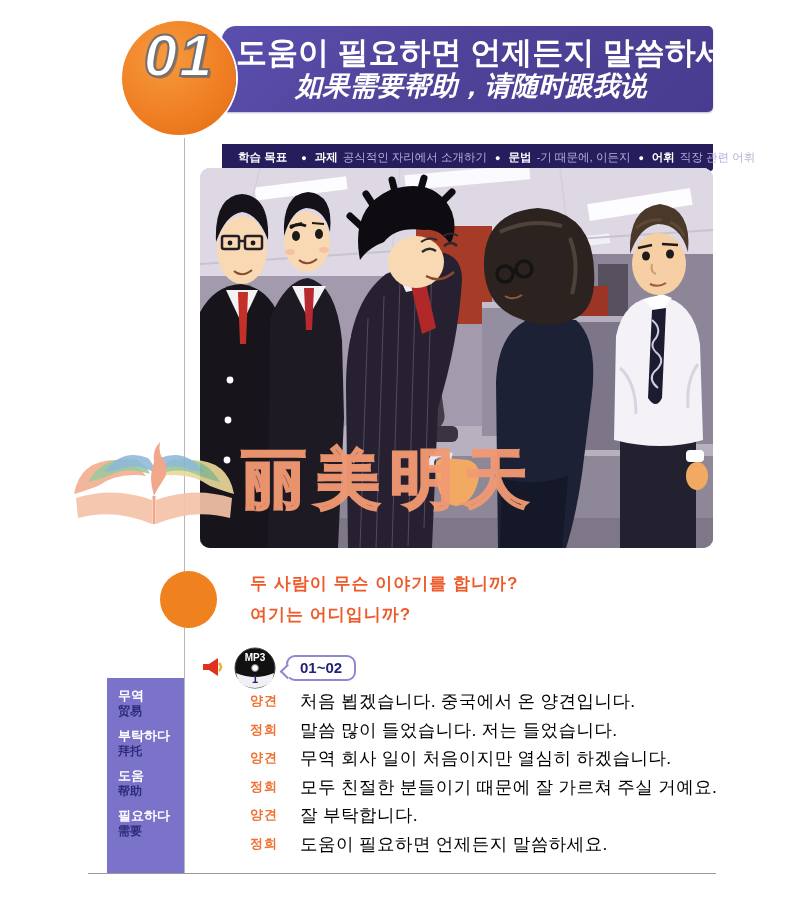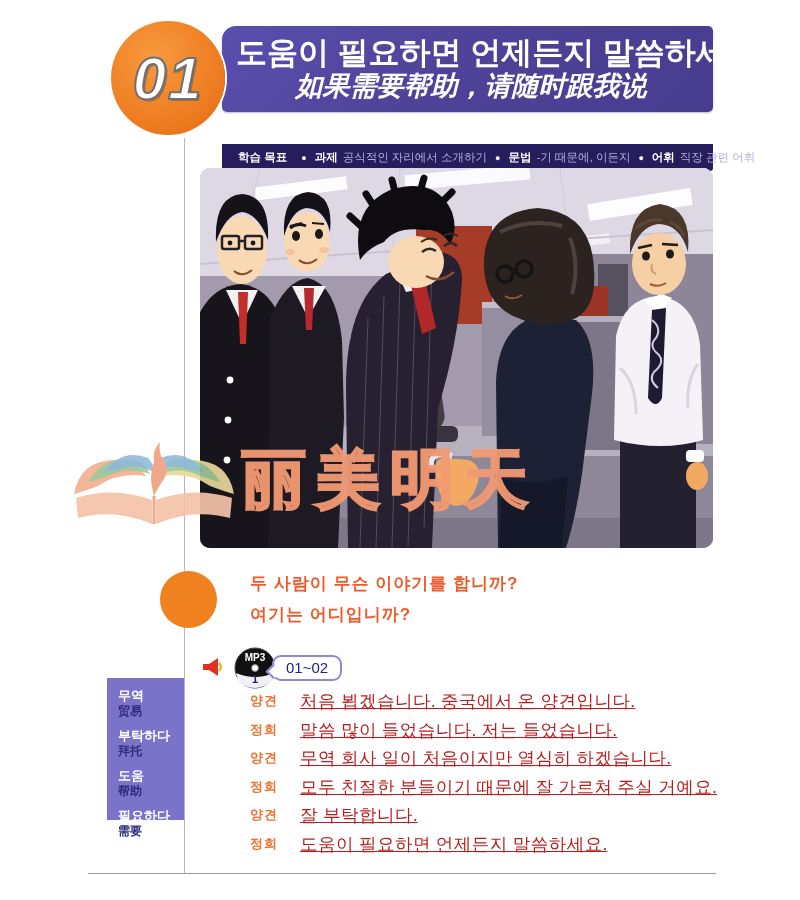--- a/index.html
+++ b/index.html
@@ -34,23 +34,23 @@
     display:flex; align-items:center; padding-left:16px; white-space:nowrap;
     border-radius:0 0 3px 3px;
     margin-top:36px;
   }
   .objectives-bar .cat { font-weight:bold; color:#ffffff; }
   .objectives-bar .obj-text { color:#b7aedd; margin-left:5px; }
   .objectives-bar .bullet { color:#ffffff; font-size:9px; margin:0 8px; }
   .objectives-bar .label { font-weight:bold; margin-right:6px; }
 
   .lesson-circle {
-    position:absolute; left:111px; top:21px; width:114px; height:114px;
+    position:absolute; left:122px; top:21px; width:114px; height:114px;
     background:radial-gradient(circle at 38% 32%,#f79a3e,#ef7d22 60%,#e06c12);
-    border-radius:50%; display:flex; align-items:center; justify-content:center;
+    border-radius:50%; display:flex; justify-content:center;
     box-shadow:0 0 0 2px #ffffff;
   }
   .lesson-number {
     color:#ffffff; font-size:60px; font-weight:800; font-style:italic;
     -webkit-text-stroke:2px #6f6f74; letter-spacing:2px;
     text-shadow:2px 2px 0 rgba(90,90,95,.55);
   }
 
   
   .v-rule { position:absolute; left:184px; top:138px; width:1px; height:736px; background:#b8b4c0; }
@@ -85,49 +85,49 @@
   .questions {
     position:absolute; left:250px; top:568px; color:#ee5b2a;
     font-size:17px; font-weight:bold; line-height:31px; letter-spacing:1px;
   }
 
   
   .audio-row { position:absolute; left:202px; top:645px; height:46px; }
   .speaker-icon { position:absolute; left:0; top:12px; width:22px; height:20px; }
   .cd-icon { position:absolute; left:32px; top:2px; width:42px; height:42px; }
   .track-bubble {
-    position:absolute; left:70px; top:10px; padding:2px 12px 3px 12px;
+    position:absolute; left:84px; top:10px; padding:2px 12px 3px 12px;
     border:2px solid #9187d2; border-radius:9px; background:#ffffff;
-    color:#232278; font-weight:normal; font-size:15px; white-space:nowrap;
+    color:#232278; font-weight:bold; font-size:15px; white-space:nowrap;
   }
   .track-bubble:before {
     content:""; position:absolute; left:-6px; top:9px; width:9px; height:9px;
     background:#ffffff; border-left:2px solid #9187d2; border-bottom:2px solid #9187d2;
     transform:rotate(45deg);
   }
 
   
   .vocab-box {
-    position:absolute; left:107px; top:678px; width:77px; height:142px;
+    position:absolute; left:107px; top:678px; width:77px; height:195px;
     background:#7b72c9; padding:10px 6px 8px 11px;
   }
   .vocab-item { margin-bottom:9px; }
   .vocab-ko { color:#ffffff; font-size:13px; font-weight:bold; line-height:16px; white-space:nowrap; }
   .vocab-zh { color:#2e2c7a; font-size:12px; font-weight:bold; line-height:15px; white-space:nowrap; }
 
   
   .dialogue { position:absolute; left:250px; top:692px; width:470px; }
   .dlg-row { display:flex; align-items:flex-start; margin-bottom:9.5px; }
   .dlg-speaker {
     width:34px; flex:0 0 34px; color:#f07030; font-size:13px; font-weight:bold;
     letter-spacing:1px; margin-right:16px;
   }
   .dlg-line {
-    color:#b91c1c; font-size:17.5px; line-height:19px; white-space:nowrap;
-    font-family:"Liberation Serif","DejaVu Serif", serif; letter-spacing:.5px;text-decoration:underline;
+    color:#000000; font-size:17.5px; line-height:19px; white-space:nowrap;
+    font-family:"Liberation Serif","DejaVu Serif", serif; letter-spacing:.5px;
   }
 
   .bottom-rule { position:absolute; left:88px; top:873px; width:628px; height:1px; background:#9a98a2; }
 </style>
 </head>
 <body>
 
 <div class="page">
 
   <div class="header-band">

